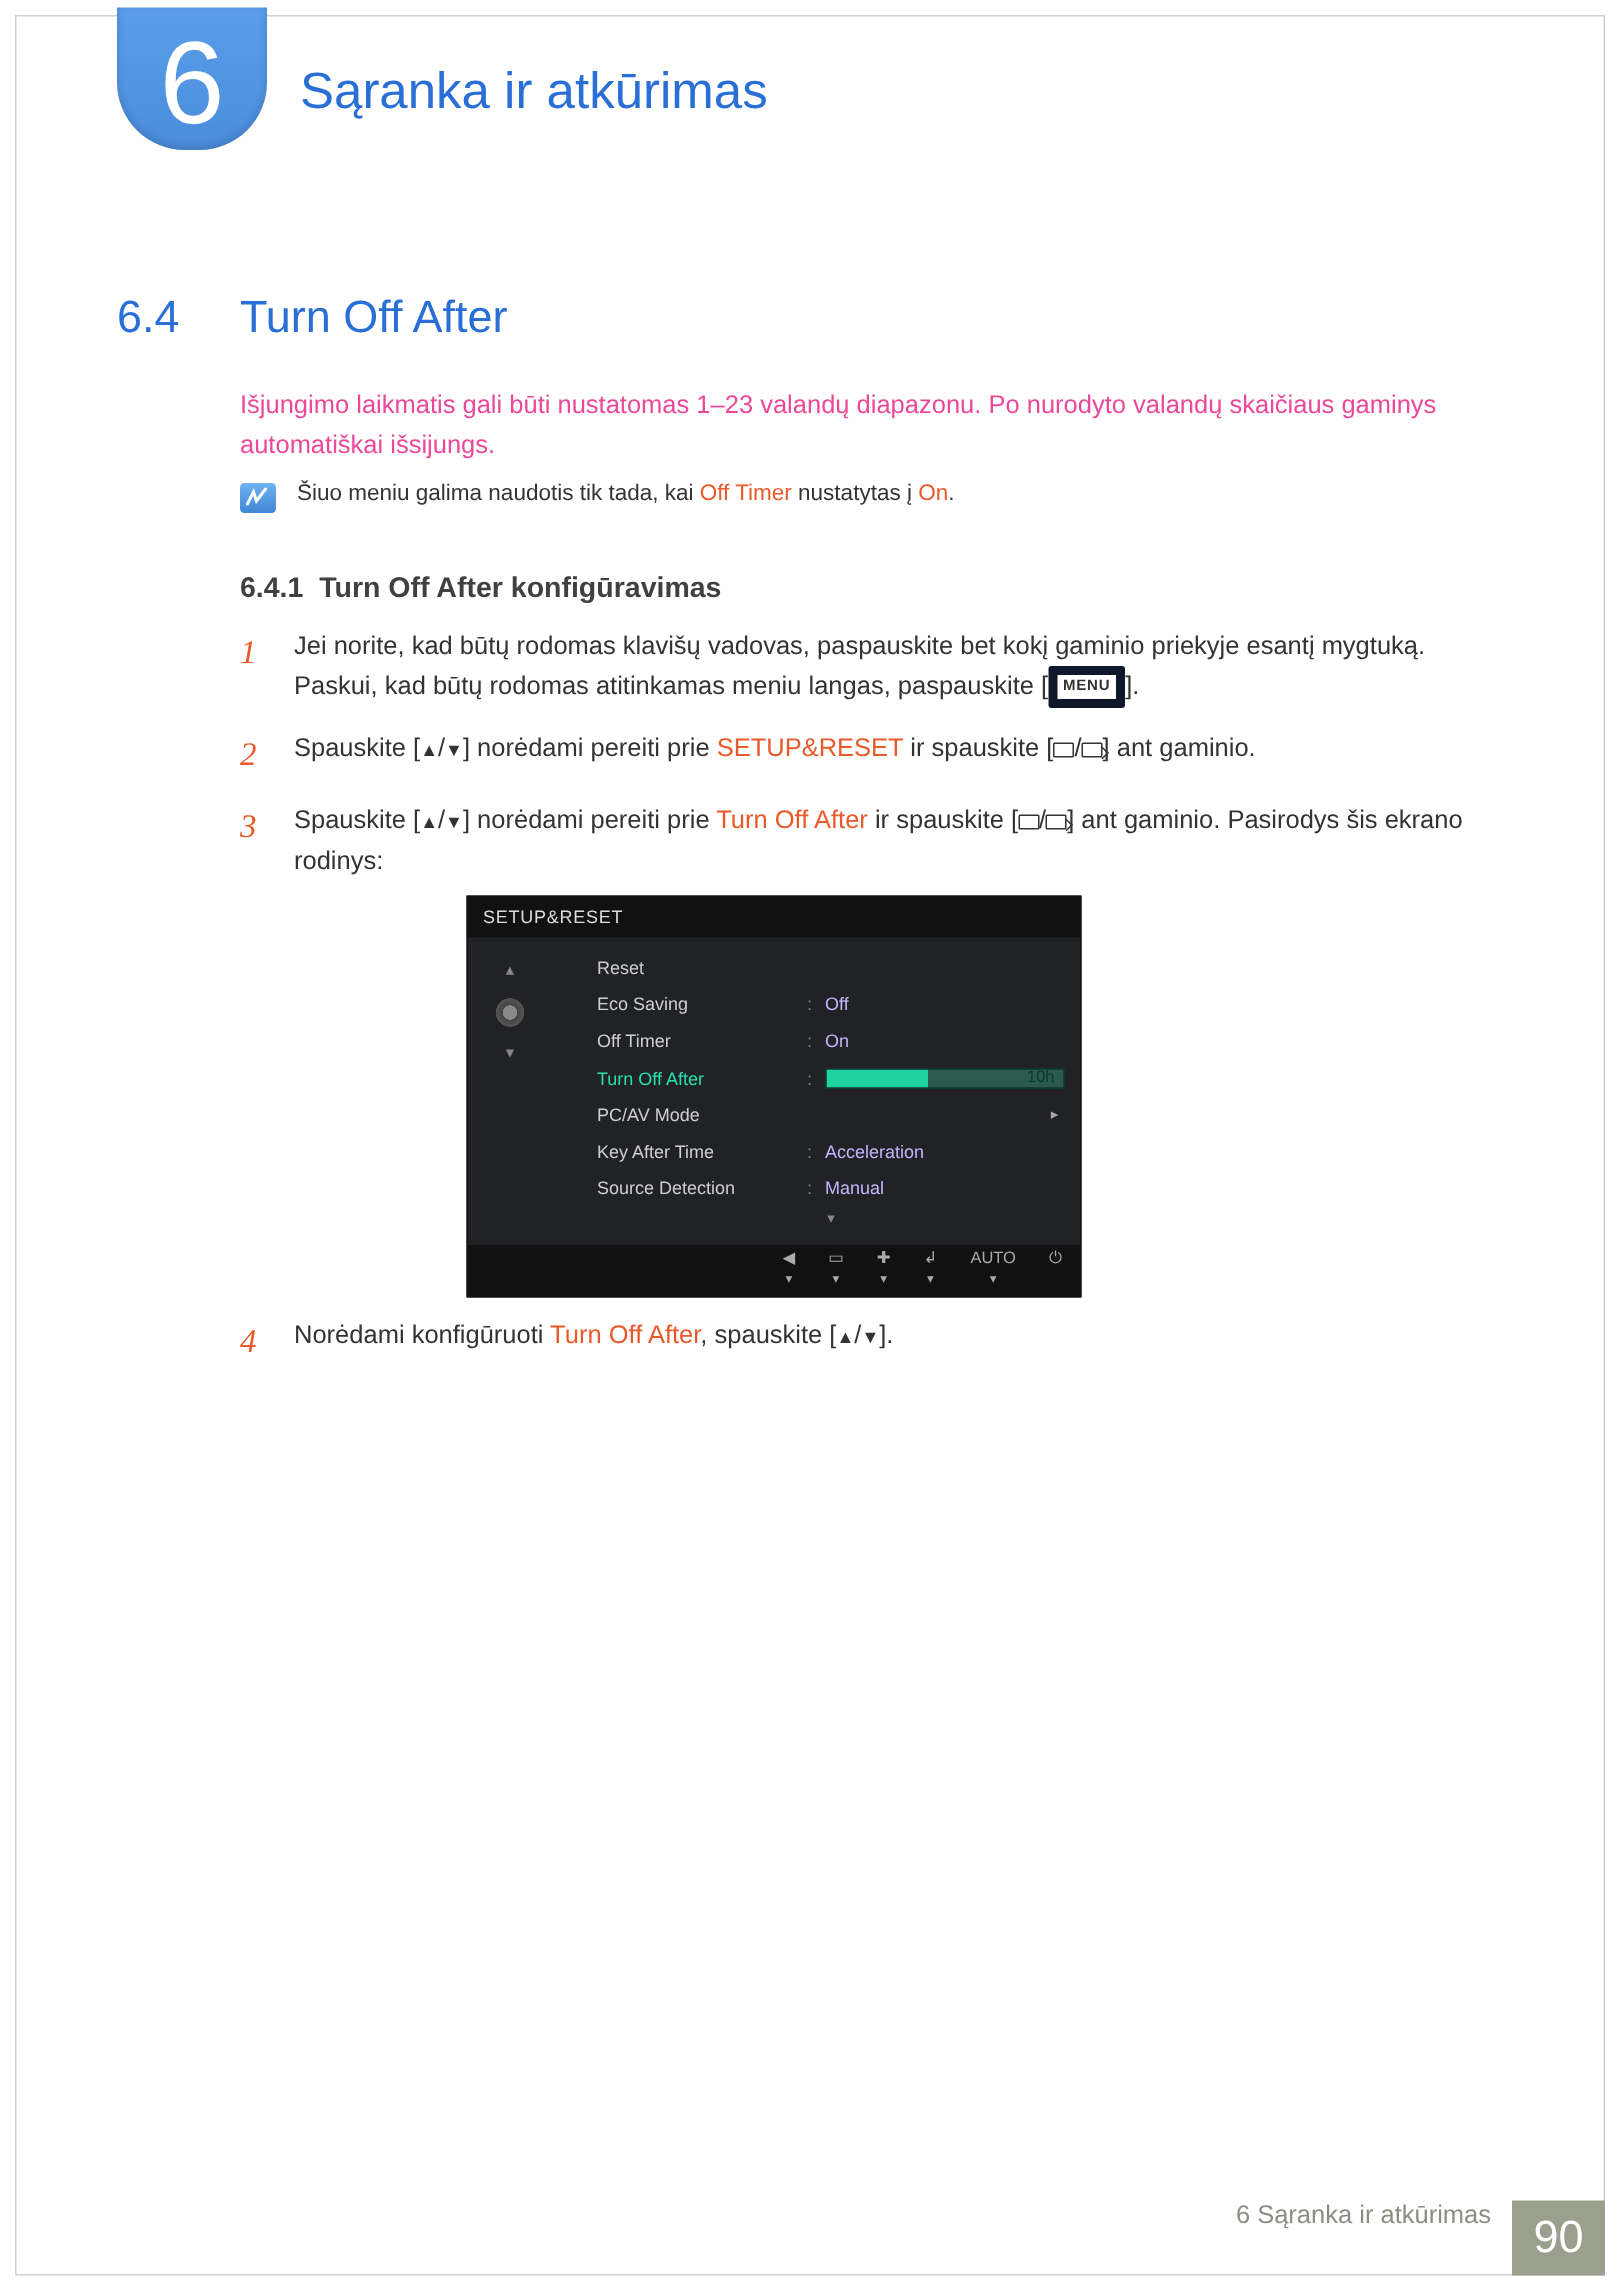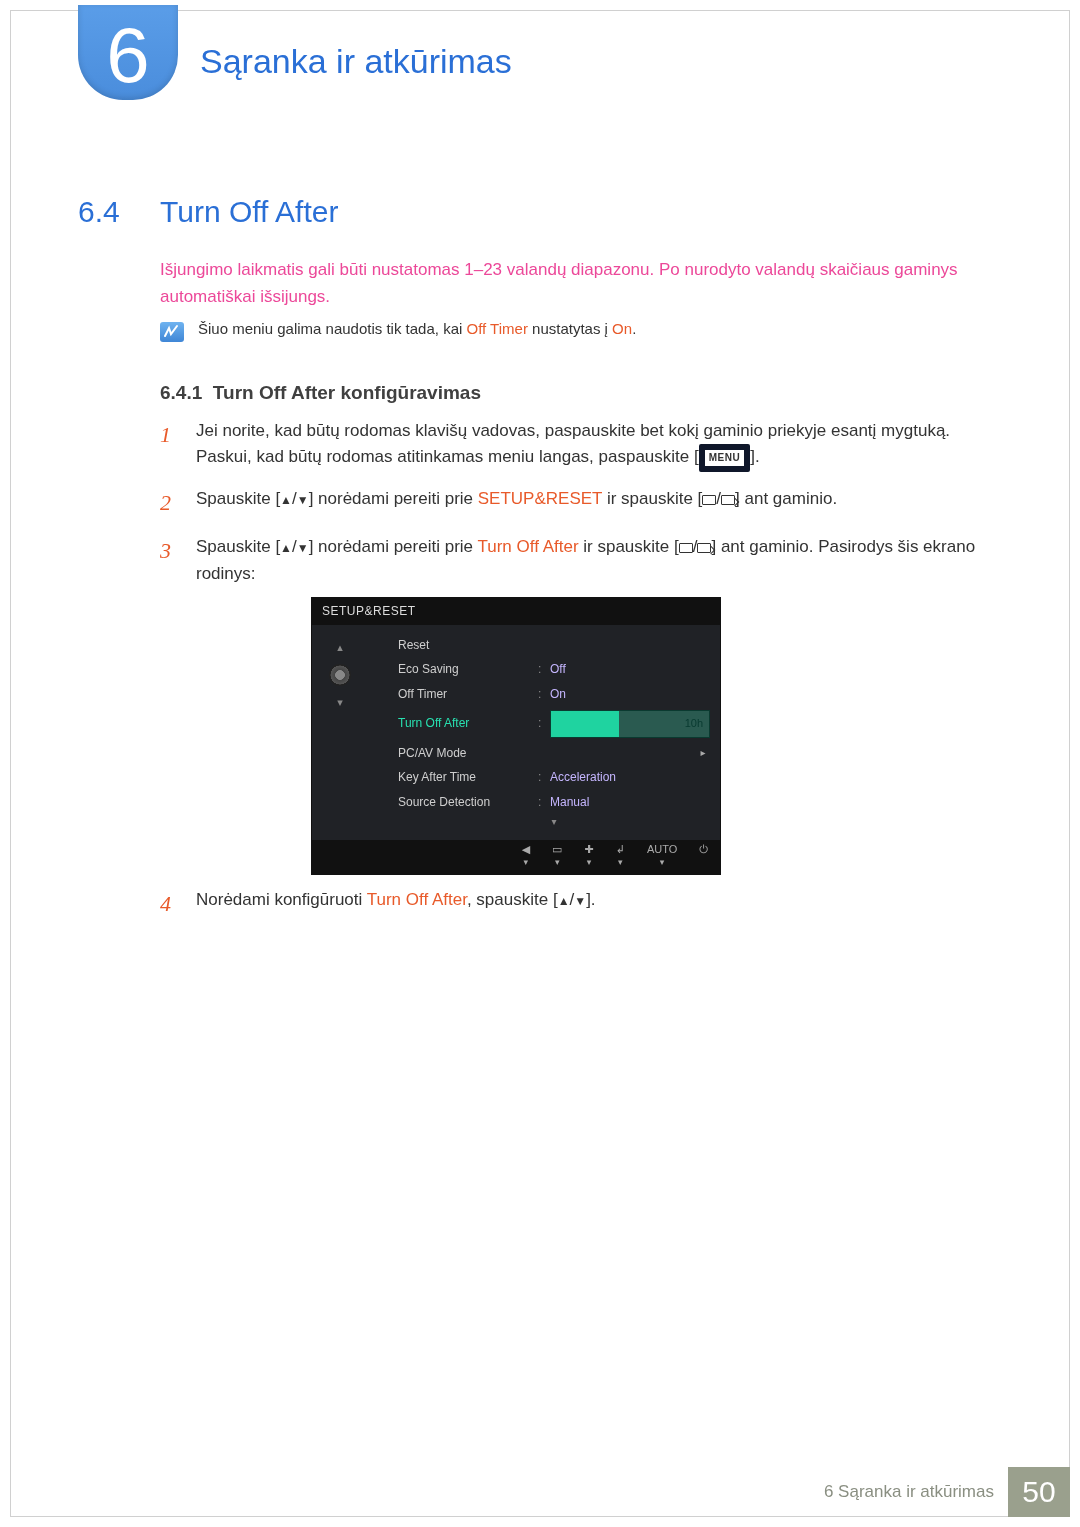--- a/index.html
+++ b/index.html
@@ -174,21 +174,21 @@
     display:flex;
     padding: 3px 0;
     align-items:center;
   }
   .osd-label { flex: 0 0 140px; }
   .osd-colon { flex: 0 0 12px; color:#888; }
   .osd-val { flex:1; color:#c4b5fd; }
   .osd-row.sel .osd-label { color:#28e0b0; }
   .osd-slider {
     flex:1;
-    height:28px;
+    height:14px;
     background: linear-gradient(to right,#1fd3a0 0%,#1fd3a0 43%,#2a5a50 43%,#2a5a50 100%);
     border:1px solid #0a3a30;
     position:relative;
     display:flex;
     align-items:center;
     justify-content:flex-end;
     padding-right:6px;
     color:#083a30;
     font-size:11px;
   }
@@ -210,21 +210,20 @@
     gap:18px;
     margin-top:12px;
     font-size:17px;
     line-height:1.55;
   }
   .page-footer {
     position:absolute;
     bottom:10px;
     right:10px;
     display:flex;
-    align-items:center;
   }
   .footer-text {
     color:#8a8f82;
     font-size:17px;
     padding-right:14px;
   }
   .footer-badge {
     width:62px;
     height:50px;
     background:#9aa08d;
@@ -372,14 +371,14 @@
         </div>
       </div>
 
     </div>
   </div>
 
 </div>
 
 <div class="page-footer">
   <div class="footer-text">6 Sąranka ir atkūrimas</div>
-  <div class="footer-badge">50</div>
+  <div class="footer-badge">90</div>
 </div>
 
 </body></html>

